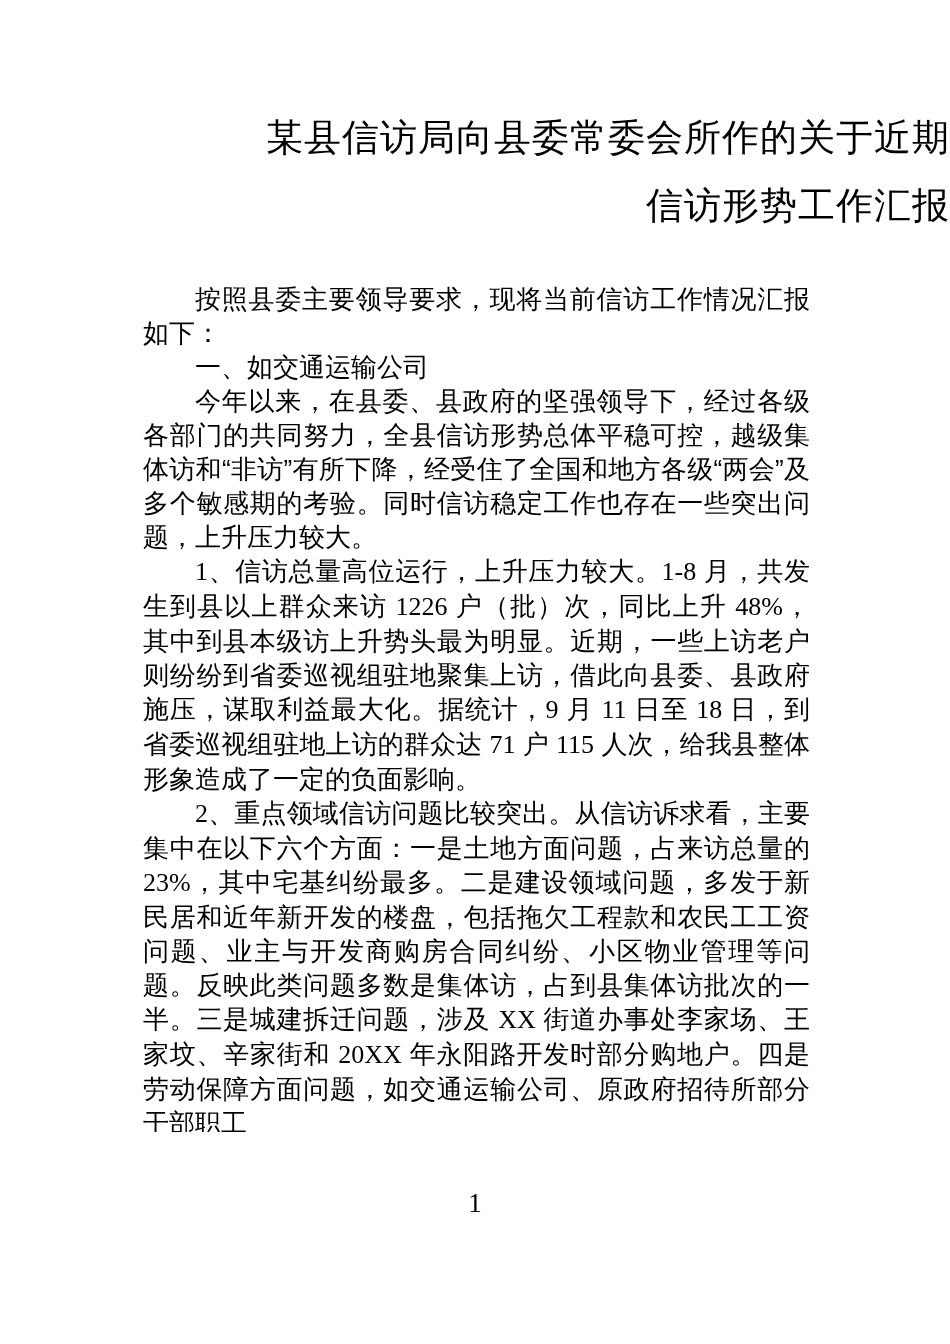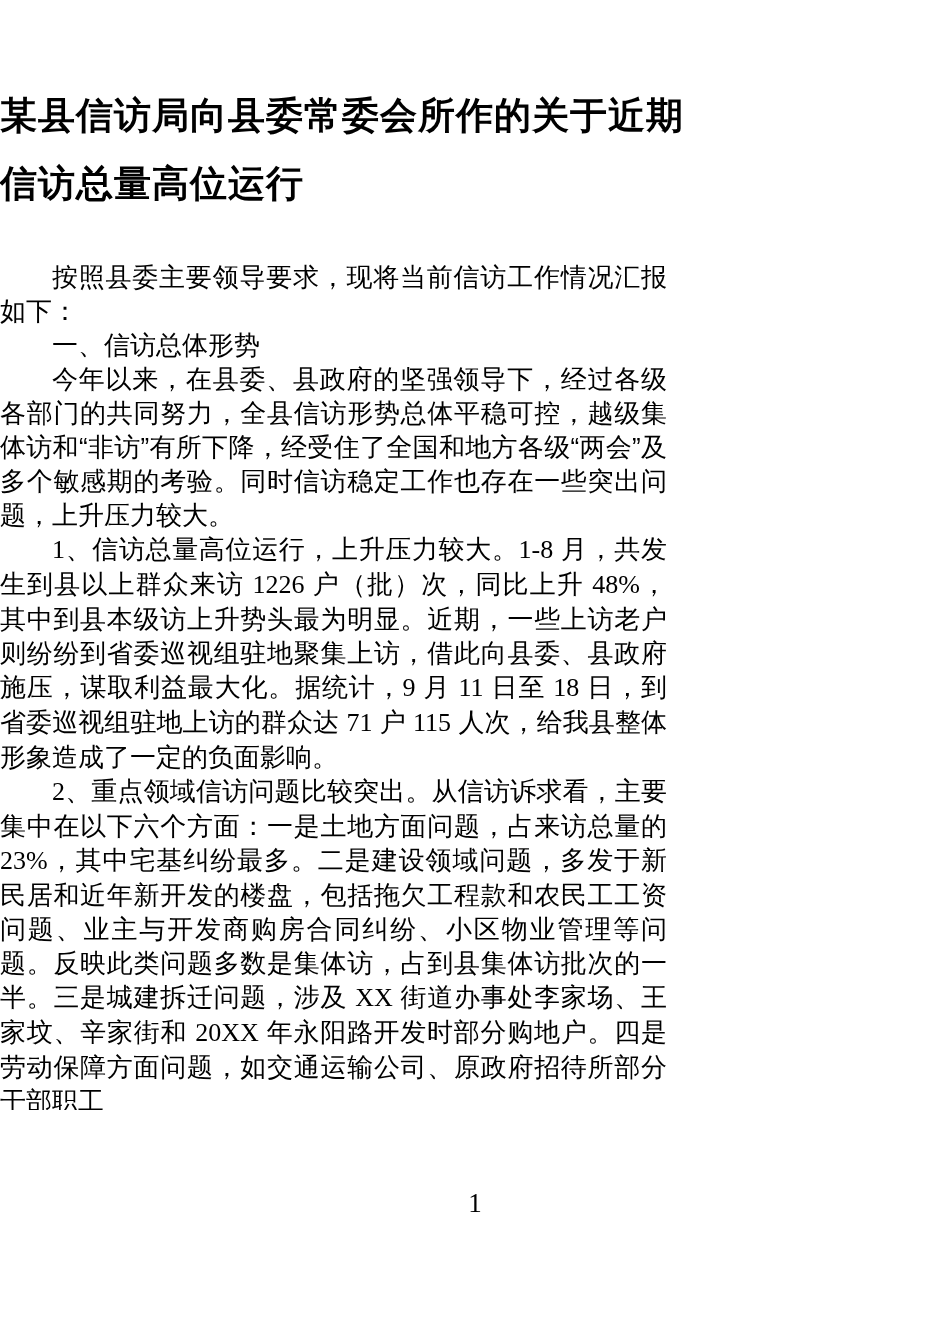--- a/index.html
+++ b/index.html
@@ -10,29 +10,30 @@
   .page {
     position: relative;
     width: 950px;
     height: 1344px;
     background: #ffffff;
     color: #000000;
     font-family: "Liberation Sans", sans-serif;
     overflow: hidden;
   }
   .doc-title {
-    padding-top: 82px;
-    text-align: left;
+    padding-top: 104px;
+    text-align: right;
     font-size: 37px;
     line-height: 68px;
-    font-weight: 700;
+    font-weight: 400;
     letter-spacing: 1px;
   }
   .doc-body {
     margin-top: 42px;
+    margin-left: 143px;
     width: 667px;
     height: 850px;
     overflow: hidden;
     font-size: 26px;
     line-height: 34px;
     text-align: justify;
     text-justify: inter-ideograph;
   }
   .para {
     margin: 0;
@@ -56,26 +57,26 @@
     font-family: "Liberation Serif", serif;
   }
 </style>
 </head>
 <body>
 
 <div class="page">
 
   <div class="doc-title">
     <div>某县信访局向县委常委会所作的关于近期</div>
-    <div>信访总量高位运行</div>
+    <div>信访形势工作汇报</div>
   </div>
 
   <div class="doc-body">
       <p class="para"><span class="">按照县委主要领导要求，现将当前信访工作情况汇报如下：</span></p>
-      <p class="para"><span class="">一、信访总体形势</span></p>
+      <p class="para"><span class="">一、如交通运输公司</span></p>
       <p class="para"><span class="">今年以来，在县委、县政府的坚强领导下，经过各级各部门的共同努力，全县信访形势总体平稳可控，越级集体访和“非访”有所下降，经受住了全国和地方各级“两会”及多个敏感期的考验。同时信访稳定工作也存在一些突出问题，上升压力较大。</span></p>
       <p class="para"><span class="run-bold"><span class="lat">1</span>、信访总量高位运行，上升压力较大。</span><span class=""><span class="lat">1-8</span> 月，共发生到县以上群众来访 <span class="lat">1226</span> 户（批）次，同比上升 <span class="lat">48%</span>，其中到县本级访上升势头最为明显。近期，一些上访老户则纷纷到省委巡视组驻地聚集上访，借此向县委、县政府施压，谋取利益最大化。据统计，<span class="lat">9</span> 月 <span class="lat">11</span> 日至 <span class="lat">18</span> 日，到省委巡视组驻地上访的群众达 <span class="lat">71</span> 户 <span class="lat">115</span> 人次，给我县整体形象造成了一定的负面影响。</span></p>
       <p class="para"><span class="run-bold"><span class="lat">2</span>、重点领域信访问题比较突出。</span><span class="">从信访诉求看，主要集中在以下六个方面：一是土地方面问题，占来访总量的 <span class="lat">23%</span>，其中宅基纠纷最多。二是建设领域问题，多发于新民居和近年新开发的楼盘，包括拖欠工程款和农民工工资问题、业主与开发商购房合同纠纷、小区物业管理等问题。反映此类问题多数是集体访，占到县集体访批次的一半。三是城建拆迁问题，涉及 <span class="lat">XX</span> 街道办事处李家场、王家坟、辛家街和 <span class="lat">20XX</span> 年永阳路开发时部分购地户。四是劳动保障方面问题，如交通运输公司、原政府招待所部分干部职工</span></p>
     </div>
 
   <div class="page-number">1</div>
 
 </div>
 
 </body></html>

